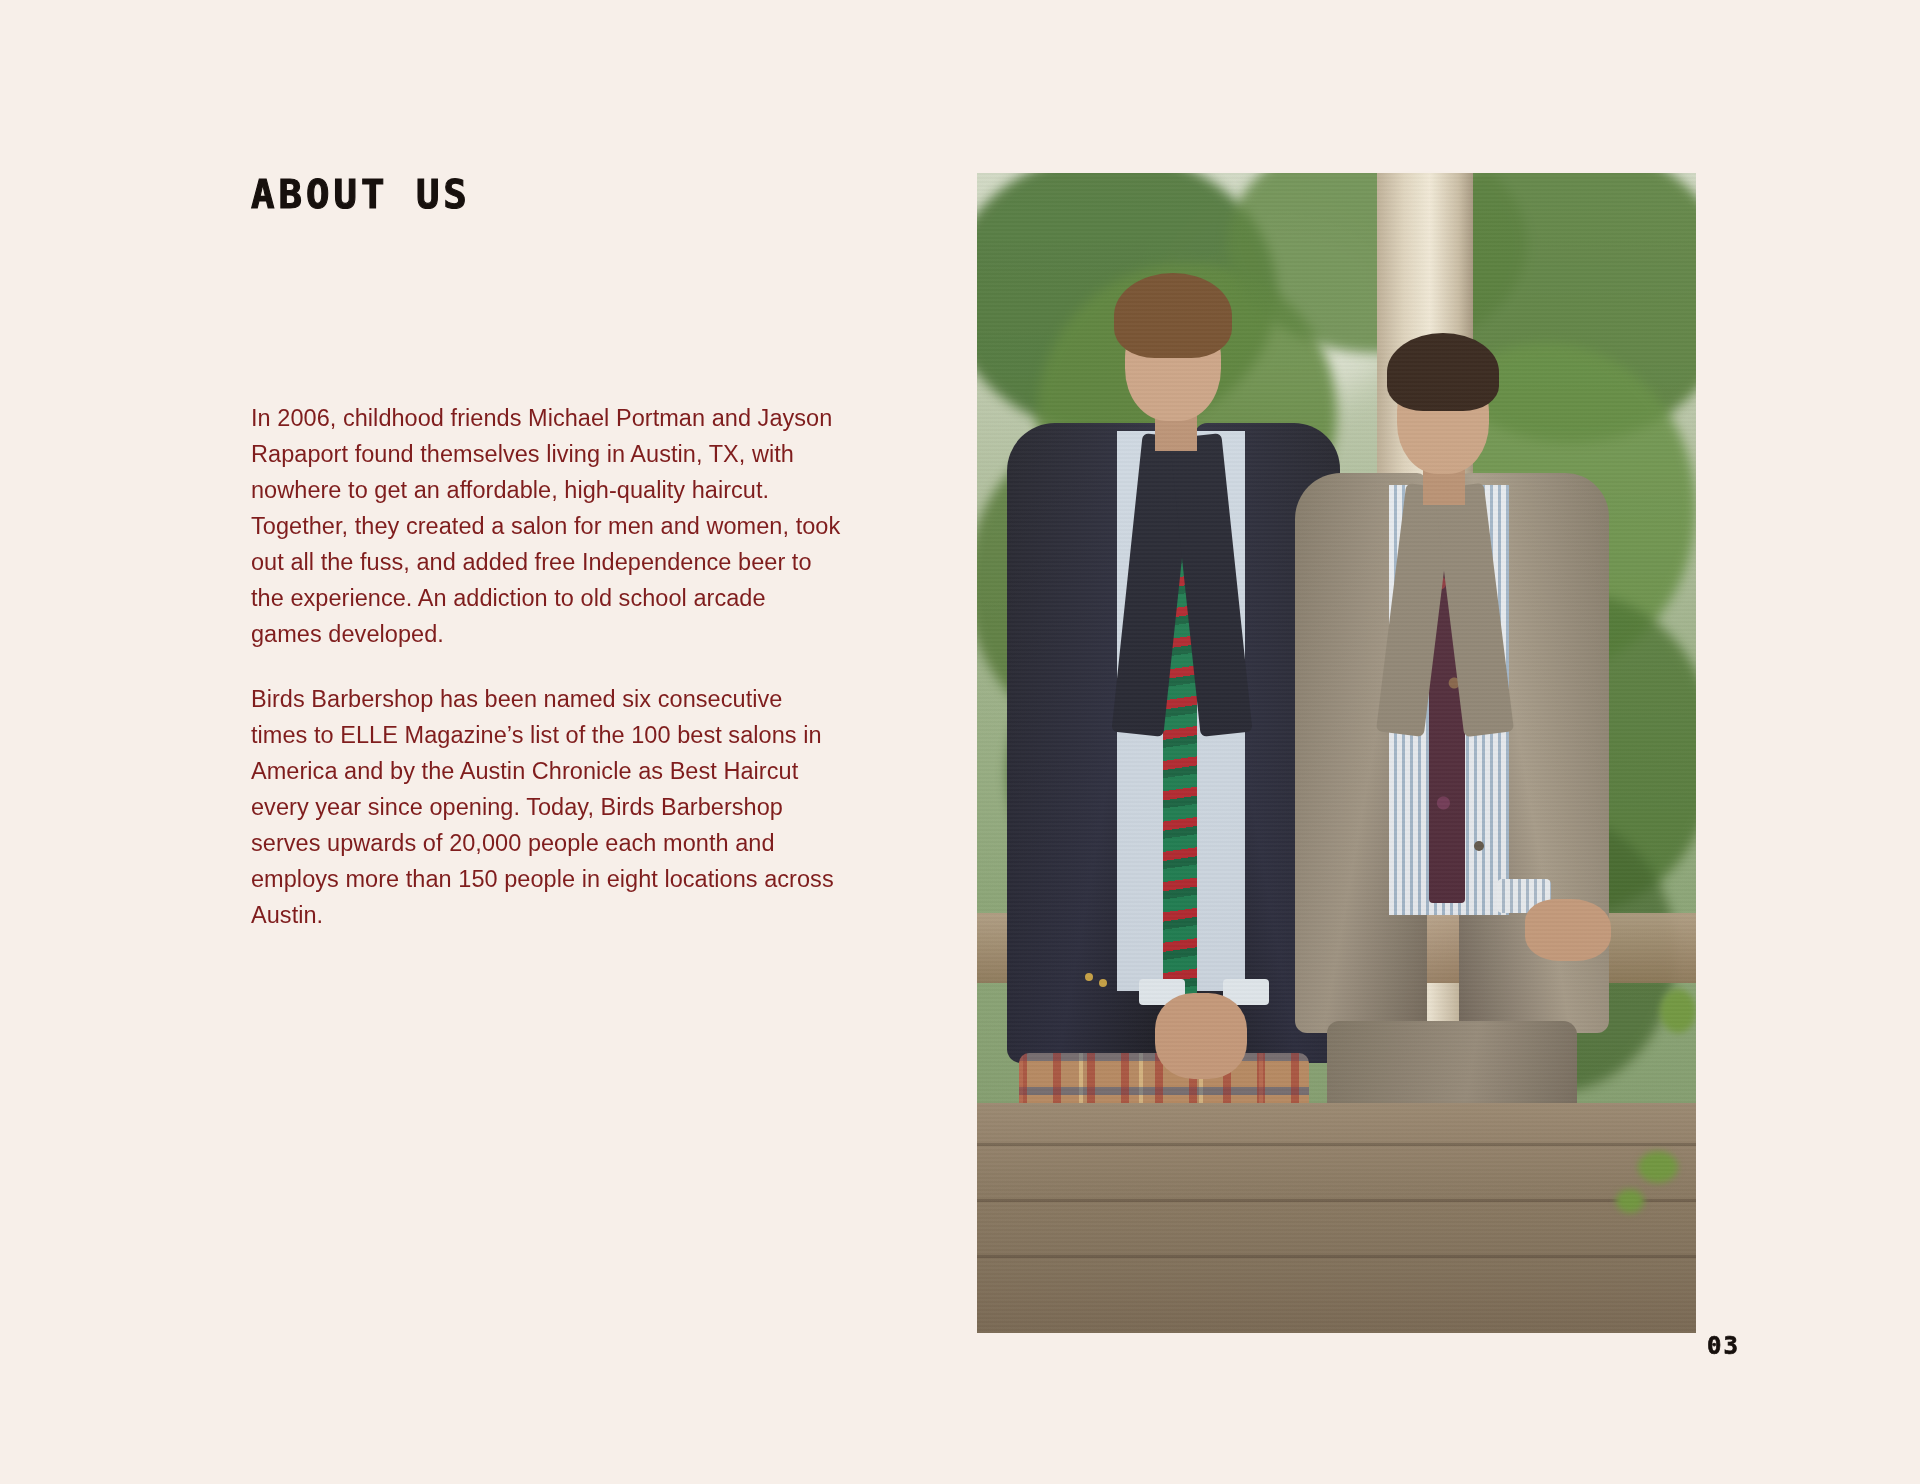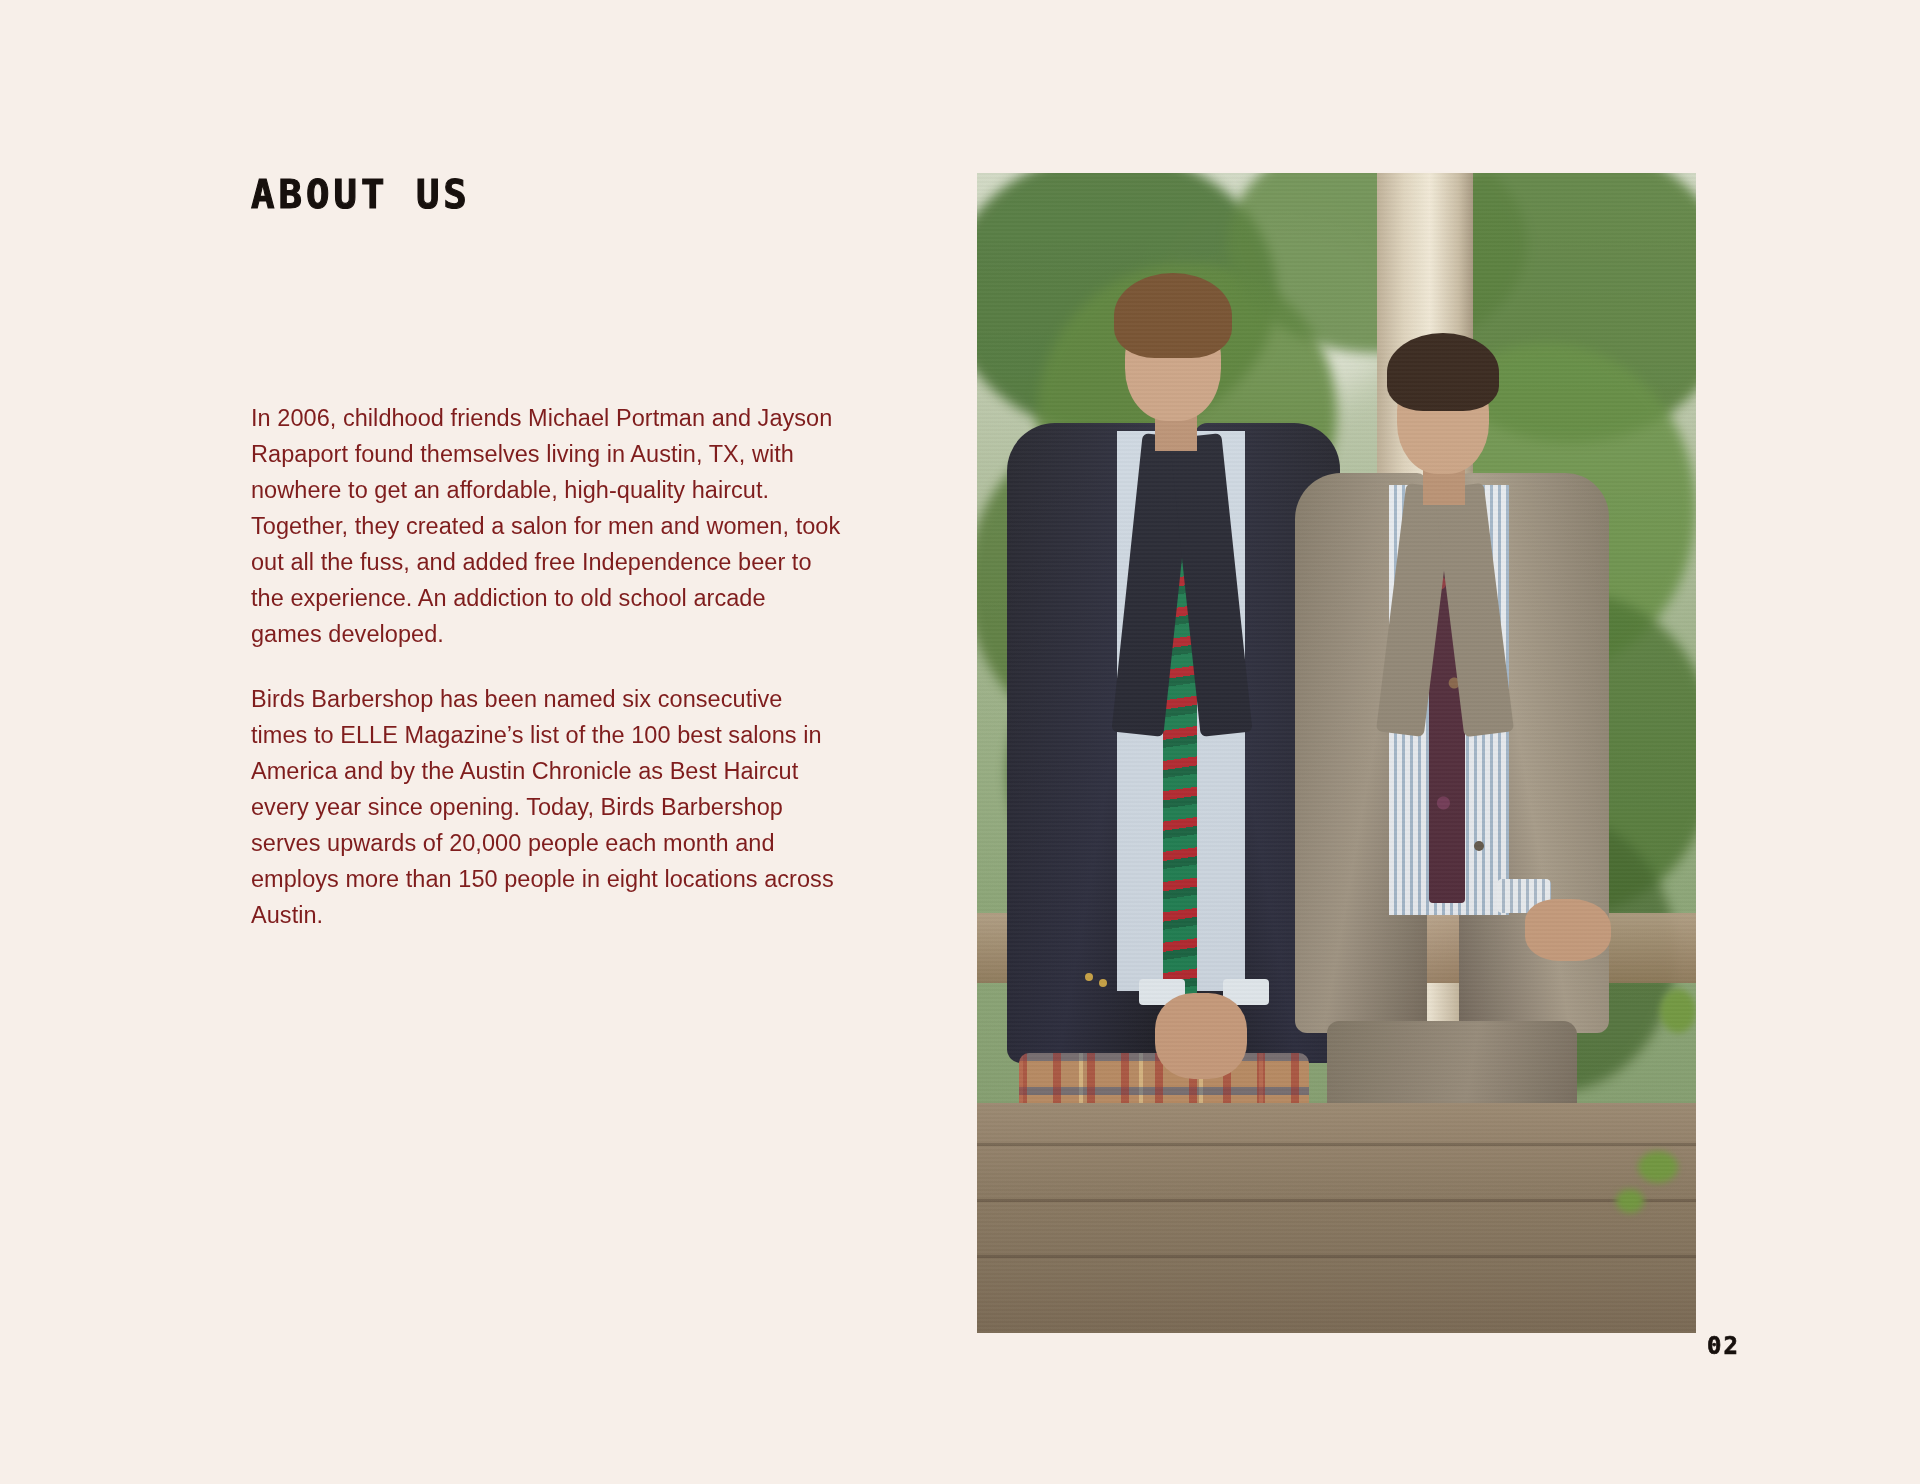--- a/index.html
+++ b/index.html
@@ -350,14 +350,14 @@
 
       <div class="grass" style="right:18px; bottom:150px; width:40px; height:32px;"></div>
       <div class="grass" style="right:52px; bottom:120px; width:28px; height:24px;"></div>
       <div class="grass" style="right:0px; bottom:300px; width:36px; height:44px;"></div>
 
       <div class="photo-warm"></div>
       <div class="photo-grain"></div>
     </div>
   </div>
 
-  <div class="page-number">02</div>
+  <div class="page-number">03</div>
 </div>
 
 </body></html>

